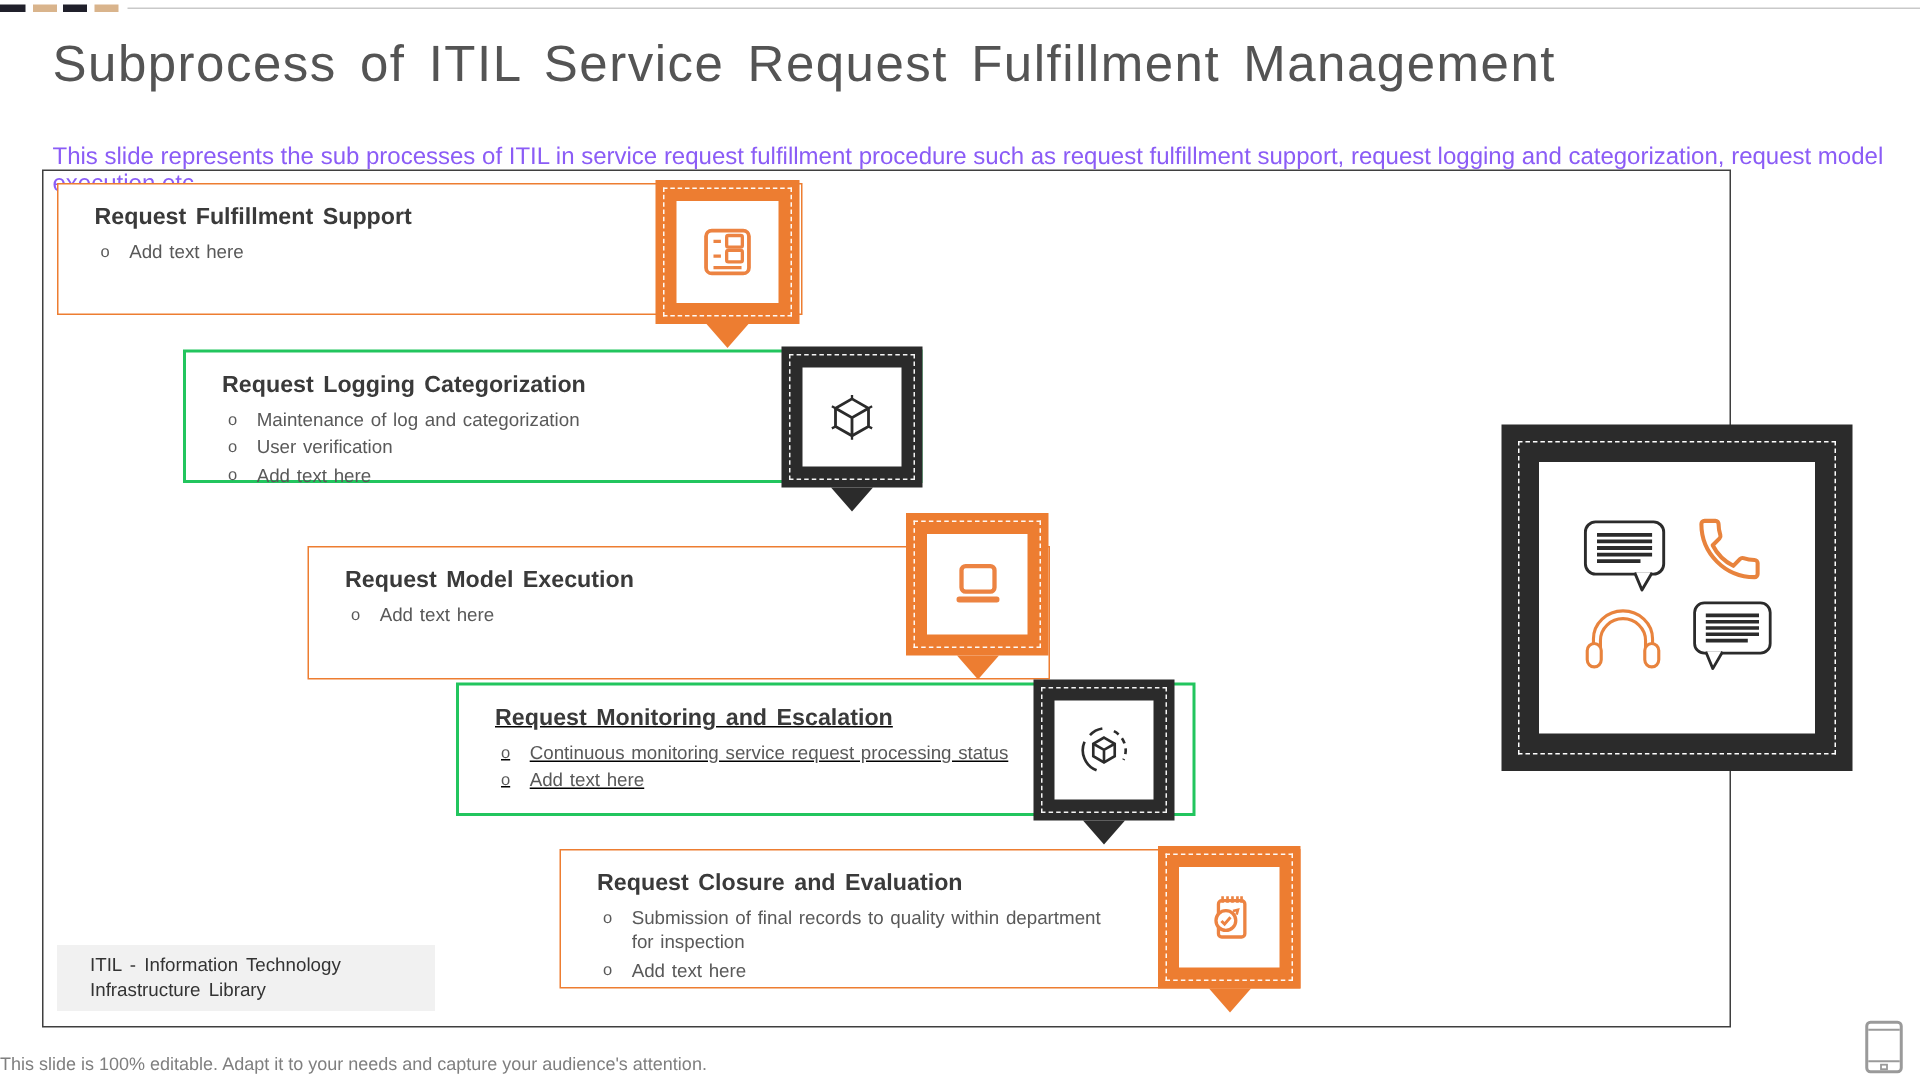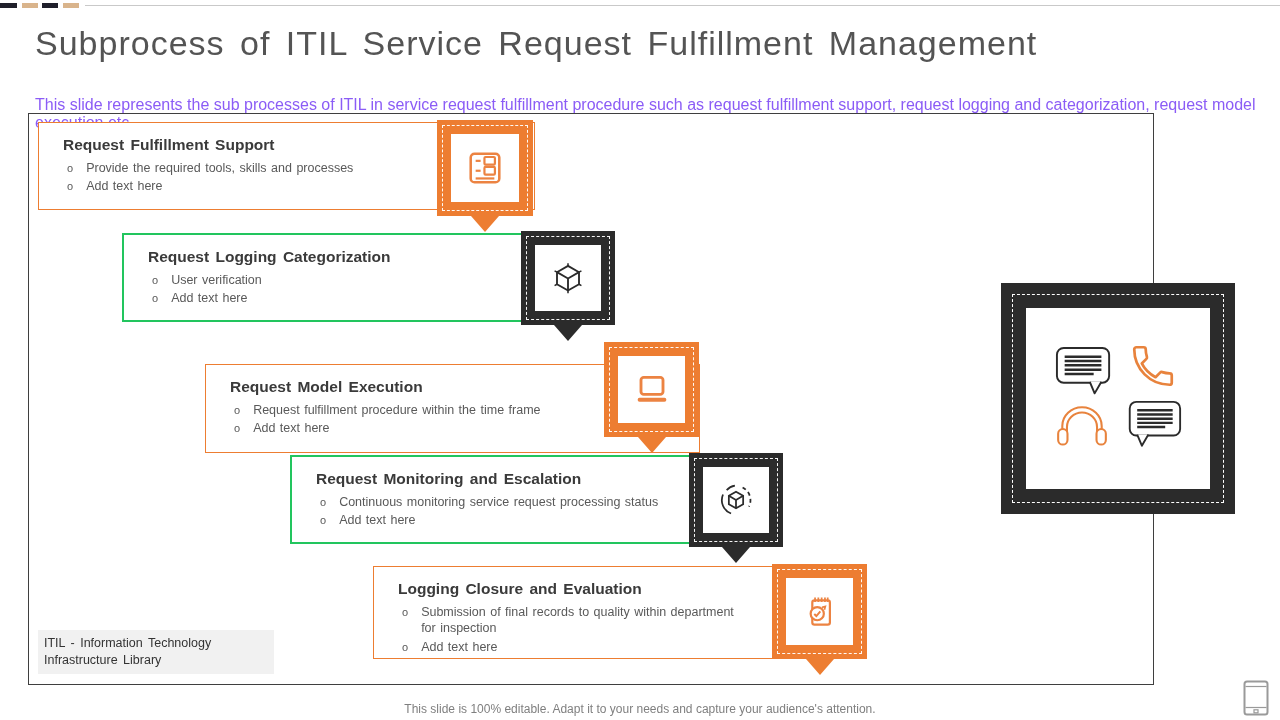--- a/index.html
+++ b/index.html
@@ -27,21 +27,21 @@
   .theme-dark   .step-box{border:2px solid #22c55e;}
   .step-title{font-size:15.5px;font-weight:bold;color:#3A3A3A;word-spacing:2px;margin:0 0 6px 0;}
   .bullet{display:flex;gap:13px;margin:2px 0 0 4px;font-size:12.5px;color:#595959;line-height:16.4px;}
   .bullet::before{content:"o";font-size:11px;color:#595959;line-height:16.4px;}
   .bullet span{max-width:380px;word-spacing:1px;}
   .s5 .bullet span{max-width:330px;}
 
   .s1.step-box{left:38px;top:122px;width:497px;height:88px;}
   .s2.step-box{left:122px;top:233px;width:493px;height:89px;}
   .s3.step-box{left:205px;top:364px;width:495px;height:89px;}
-  .s4.step-box{left:290px;top:455px;width:493px;height:89px;}
+  .s4.step-box{left:304px;top:455px;width:493px;height:89px;text-decoration:underline;}
   .s5.step-box{left:373px;top:566px;width:494px;height:93px;}
 
   
   .icon-tile{position:absolute;}
   .theme-orange .icon-tile{background:#ED7D31;}
   .theme-dark   .icon-tile{background:#2B2B2B;}
   .icon-tile .tile-dash{position:absolute;inset:5px;border:1.5px dashed rgba(255,255,255,.95);}
   .icon-tile .tile-inner{position:absolute;inset:14px;background:#fff;
                          display:flex;align-items:center;justify-content:center;}
   .icon-tile .pointer{position:absolute;left:50%;top:100%;transform:translateX(-50%);
@@ -59,22 +59,22 @@
   .support-panel{position:absolute;left:1001px;top:283px;width:234px;height:231px;background:#2B2B2B;}
   .support-panel .panel-dash{position:absolute;inset:11px;border:1.5px dashed #fff;}
   .support-panel .panel-inner{position:absolute;inset:25px;background:#fff;}
   .panel-inner .pi{position:absolute;}
   .pi.bubble-a{left:29px;top:38px;width:58px;}
   .pi.phone{left:102px;top:33px;width:50px;}
   .pi.headset{left:28px;top:92px;width:56px;}
   .pi.bubble-b{left:100px;top:92px;width:56px;}
 
   .footnote{position:absolute;left:38px;top:630px;width:222px;background:#F1F1F1;
-            padding:5px 8px 6px 6px;font-size:12.5px;color:#333;line-height:1.32;word-spacing:2px;}
-  .footer{position:absolute;left:0;right:0;top:702px;text-align:center;
+            padding:5px 8px 6px 22px;font-size:12.5px;color:#333;line-height:1.32;word-spacing:2px;}
+  .footer{position:absolute;left:0;right:0;top:702px;text-align:left;
           font-size:12px;color:#7F7F7F;}
   .tablet{position:absolute;left:1243px;top:680px;width:26px;height:36px;}
 </style>
 </head>
 <body>
 
 <div class="slide">
 
   <div class="dash d1"></div>
   <div class="dash d2"></div>
@@ -83,23 +83,20 @@
   <div class="top-rule"></div>
 
   <div class="title">Subprocess of ITIL Service Request Fulfillment Management</div>
   <div class="subtitle">This slide represents the sub processes of ITIL in service request fulfillment procedure such as request fulfillment support, request logging and categorization, request model execution etc.</div>
 
   <div class="main-frame"></div>
 
   <div class="theme-orange">
     <div class="step-box s1">
       <div class="step-title">Request Fulfillment Support</div>
-      <div class="bullet">
-          <span>Provide the required tools, skills and processes</span>
-        </div>
       <div class="bullet">
           <span>Add text here</span>
         </div>
     </div>
     <div class="icon-tile s1">
       <div class="tile-dash"></div>
       <div class="tile-inner">
         <svg viewBox="0 0 40 40" fill="none">
           <rect x="7" y="7" width="26" height="26" rx="3.5" stroke="#EC8342" stroke-width="2.3"></rect>
           <line x1="11.5" y1="13.5" x2="16" y2="13.5" stroke="#EC8342" stroke-width="2"></line>
@@ -110,20 +107,23 @@
         </svg>
       </div>
       <div class="pointer"></div>
     </div>
   </div>
 
   <div class="theme-dark">
     <div class="step-box s2">
       <div class="step-title">Request Logging Categorization</div>
       <div class="bullet">
+          <span>Maintenance of log and categorization</span>
+        </div>
+      <div class="bullet">
           <span>User verification</span>
         </div>
       <div class="bullet">
           <span>Add text here</span>
         </div>
     </div>
     <div class="icon-tile s2">
       <div class="tile-dash"></div>
       <div class="tile-inner">
         <svg viewBox="0 0 40 40" fill="none" stroke="#2B2B2B">
@@ -132,23 +132,20 @@
           <path d="M20 6.6 L20 9 M20 31.4 L20 33.8 M7.8 13.5 L10 14.7 M30 14.7 L32.2 13.5 M7.8 26.9 L10 25.7 M30 25.7 L32.2 26.9" stroke-width="1.4"></path>
         </svg>
       </div>
       <div class="pointer"></div>
     </div>
   </div>
 
   <div class="theme-orange">
     <div class="step-box s3">
       <div class="step-title">Request Model Execution</div>
-      <div class="bullet">
-          <span>Request fulfillment procedure within the time frame</span>
-        </div>
       <div class="bullet">
           <span>Add text here</span>
         </div>
     </div>
     <div class="icon-tile s3">
       <div class="tile-dash"></div>
       <div class="tile-inner">
         <svg viewBox="0 0 40 40" fill="none">
           <rect x="10" y="8.5" width="20" height="15.5" rx="2.5" stroke="#EC8342" stroke-width="2.6"></rect>
           <rect x="7" y="27" width="26" height="3.6" rx="1.6" fill="#EC8342"></rect>
@@ -178,21 +175,21 @@
           <path d="M11.5 11 A13 13 0 0 1 19 7" stroke-width="1.6"></path>
           <path d="M26 8.6 A13 13 0 0 1 31.8 26" stroke-width="1.6" stroke-dasharray="3.5 3"></path>
         </svg>
       </div>
       <div class="pointer"></div>
     </div>
   </div>
 
   <div class="theme-orange s5wrap">
     <div class="step-box s5">
-      <div class="step-title">Logging Closure and Evaluation</div>
+      <div class="step-title">Request Closure and Evaluation</div>
       <div class="bullet">
           <span>Submission of final records to quality within department for inspection</span>
         </div>
       <div class="bullet">
           <span>Add text here</span>
         </div>
     </div>
     <div class="icon-tile s5">
       <div class="tile-dash"></div>
       <div class="tile-inner">

